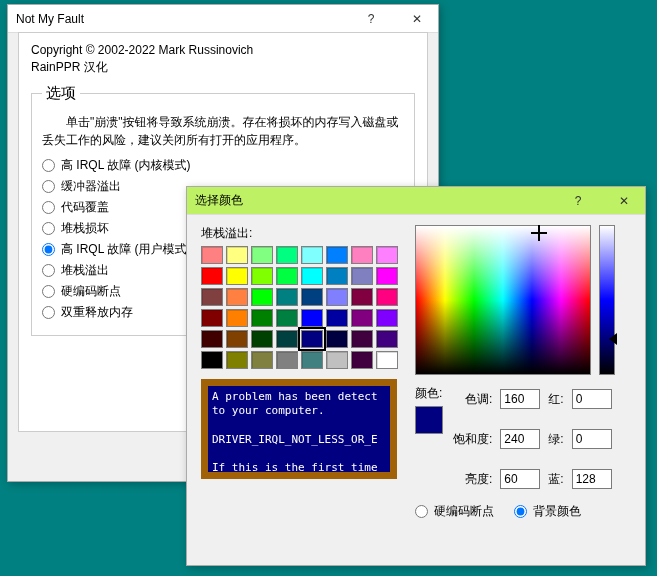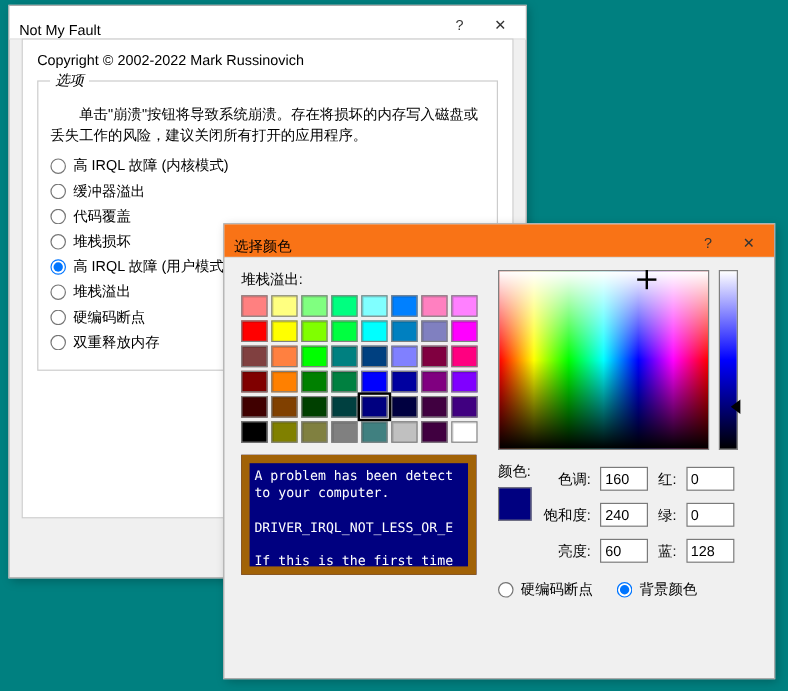--- a/index.html
+++ b/index.html
@@ -1,39 +1,39 @@
 <!DOCTYPE html>
 <html><head>
 <meta charset="utf-8">
 <style>
 * { box-sizing: border-box; margin: 0; padding: 0; font-family: "Microsoft YaHei", "Segoe UI", sans-serif; font-size: 12px; }
 body { background: #008080; width: 657px; height: 576px; position: relative; overflow: hidden; }
 
 .window { position: absolute; background: #f0f0f0; border: 1px solid #aaa; box-shadow: 2px 2px 8px rgba(0,0,0,0.25); }
-.titlebar { height: 28px; background: #fff; border-bottom: 1px solid #ddd; display: flex; align-items: flex-end; padding: 0 4px 0 8px; }
+.titlebar { height: 28px; background: #fff; border-bottom: 1px solid #ddd; display: flex; align-items: center; padding: 0 4px 0 8px; gap: 12px; }
 .titlebar .title { flex: 1; font-size: 12px; }
 .titlebar .btn { width: 34px; height: 22px; display: flex; align-items: center; justify-content: center; color: #333; }
 
 
 #nmf { left: 7px; top: 4px; width: 432px; height: 478px; }
 .tabs { display: flex; padding: 8px 10px 0 10px; margin-top:4px; }
 .tab { padding: 4px 14px; border: 1px solid #ccc; border-bottom: none; background: #f0f0f0; margin-right: -1px; font-size: 12px; }
 .tab.active { background: #fff; border-bottom: 1px solid #fff; position: relative; z-index: 2; }
 .tabpanel { margin: 0 10px 10px 10px; border: 1px solid #ccc; background: #fff; padding: 10px 12px; position: relative; top: -1px; height: 400px; }
 .copyright { font-size: 12px; margin-bottom: 2px; }
 .subline { font-size: 12px; margin-bottom: 8px; }
 fieldset.options { border: 1px solid #ccc; padding: 6px 10px 10px 10px; }
-fieldset.options legend { font-size: 12px; padding: 0 4px; font-style: italic; }
+fieldset.options legend { font-size: 15px; padding: 0 4px; }
 .options p.desc { font-size: 12px; margin: 4px 0 8px 0; line-height: 1.5; text-indent: 2em; }
 .radio-row { display: flex; align-items: center; gap: 6px; margin: 4px 0; font-size: 12px; }
 .radio-row input { width: 13px; height: 13px; }
 
 
 #cp { left: 186px; top: 186px; width: 460px; height: 380px; background: #f0f0f0; }
-#cp .titlebar { background: #f97316; }
+#cp .titlebar { background: #bef264; }
 .cp-body { padding: 10px 14px; display: flex; gap: 14px; }
 .cp-left { flex: 0 0 200px; }
 .cp-right { flex: 1; }
 .section-label { font-size: 12px; margin-bottom: 4px; }
 .swatches { display: grid; grid-template-columns: repeat(8, 22px); grid-auto-rows: 18px; gap: 3px; margin-bottom: 10px; }
 .swatch { border: 1px solid #808080; box-shadow: inset 1px 1px 0 rgba(0,0,0,0.15); }
 .swatch.selected { outline: 2px solid #000; outline-offset: 1px; }
 .preview-box { width: 196px; height: 100px; background: #000080; color: #fff; font-family: "Lucida Console", monospace; font-size: 11px; padding: 4px; white-space: pre-wrap; overflow: hidden; line-height: 1.3; border: 7px solid #a16207; }
 .gradient { width: 176px; height: 150px; position: relative; border: 1px solid #808080; background:
   linear-gradient(to top, #000, rgba(0,0,0,0) 50%, rgba(255,255,255,0) 50%, #fff),
@@ -41,40 +41,41 @@
   background-blend-mode: normal;
 }
 .gradient::after { content:""; position:absolute; inset:0; background: linear-gradient(to top, #808080, rgba(128,128,128,0)); mix-blend-mode: multiply; opacity:0; }
 .crosshair { position: absolute; width: 10px; height: 10px; pointer-events: none; }
 .crosshair::before, .crosshair::after { content:""; position:absolute; background:#000; }
 .crosshair::before { left:4px; top:-3px; width:2px; height:16px; }
 .crosshair::after { top:4px; left:-3px; height:2px; width:16px; }
 .lum-strip { width: 16px; height: 150px; background: linear-gradient(to bottom, #fff, #0000ff, #000); border: 1px solid #808080; margin-left: 8px; }
 .lum-arrow { position: absolute; right: -2px; width: 0; height: 0; border-top: 6px solid transparent; border-bottom: 6px solid transparent; border-right: 8px solid #000; }
 .cp-row { display: flex; align-items: flex-start; }
-.color-fields { display: grid; grid-template-columns: auto 40px auto 40px; gap: 10px 8px; align-items: center; margin-top: 4px; }
+.color-fields { display: grid; grid-template-columns: auto 40px auto 40px; gap: 20px 8px; align-items: center; margin-top: 4px; }
 .color-fields label { text-align: right; font-size: 12px; }
 .color-fields input { width: 40px; height: 20px; border: 1px solid #7a7a7a; padding: 1px 3px; font-size: 12px; text-align: left; }
 .color-sample { width: 28px; height: 28px; border: 1px solid #808080; margin-right: 10px; }
 .color-type { display: flex; gap: 20px; margin-top: 10px; font-size: 12px; align-items: center; }
 .cp-buttons { display: flex; justify-content: flex-end; gap: 8px; padding: 10px 14px; border-top: 1px solid #ddd; }
 .btn-std { min-width: 72px; height: 24px; background: #e1e1e1; border: 1px solid #adadad; font-size: 12px; }
 .btn-std.default { border: 1px solid #0078d7; box-shadow: inset 0 0 0 1px #0078d7; }
 </style>
 </head>
 <body>
 
 <div id="nmf" class="window">
   <div class="titlebar">
     <span class="title">Not My Fault</span>
     <div class="btn">?</div>
     <div class="btn">✕</div>
   </div>
   <div class="tabpanel">
     <div class="copyright">Copyright © 2002-2022 Mark Russinovich</div>
+    <div class="subline">RainPPR 汉化</div>
     <fieldset class="options">
       <legend>选项</legend>
       <p class="desc">单击"崩溃"按钮将导致系统崩溃。存在将损坏的内存写入磁盘或丢失工作的风险，建议关闭所有打开的应用程序。</p>
       <div id="radio-list">
           <label class="radio-row">
             <input type="radio" name="crash" style="">
             <span>高 IRQL 故障 (内核模式)</span>
           </label>
           <label class="radio-row">
             <input type="radio" name="crash" style="">

